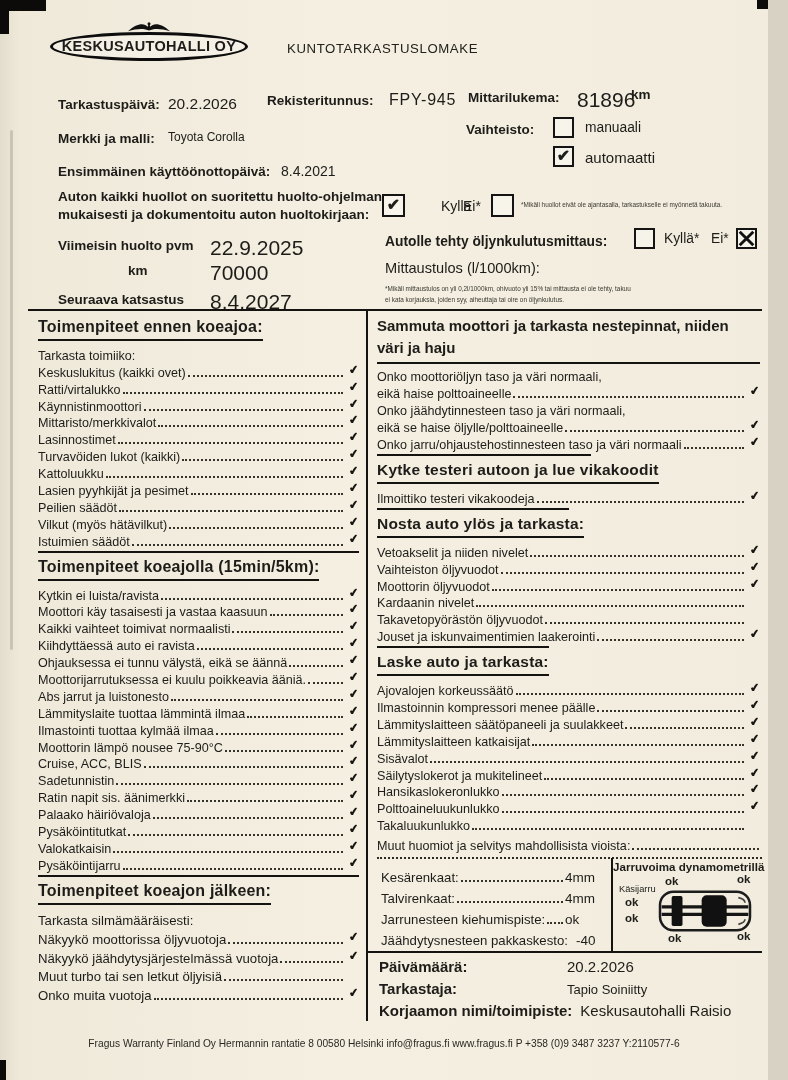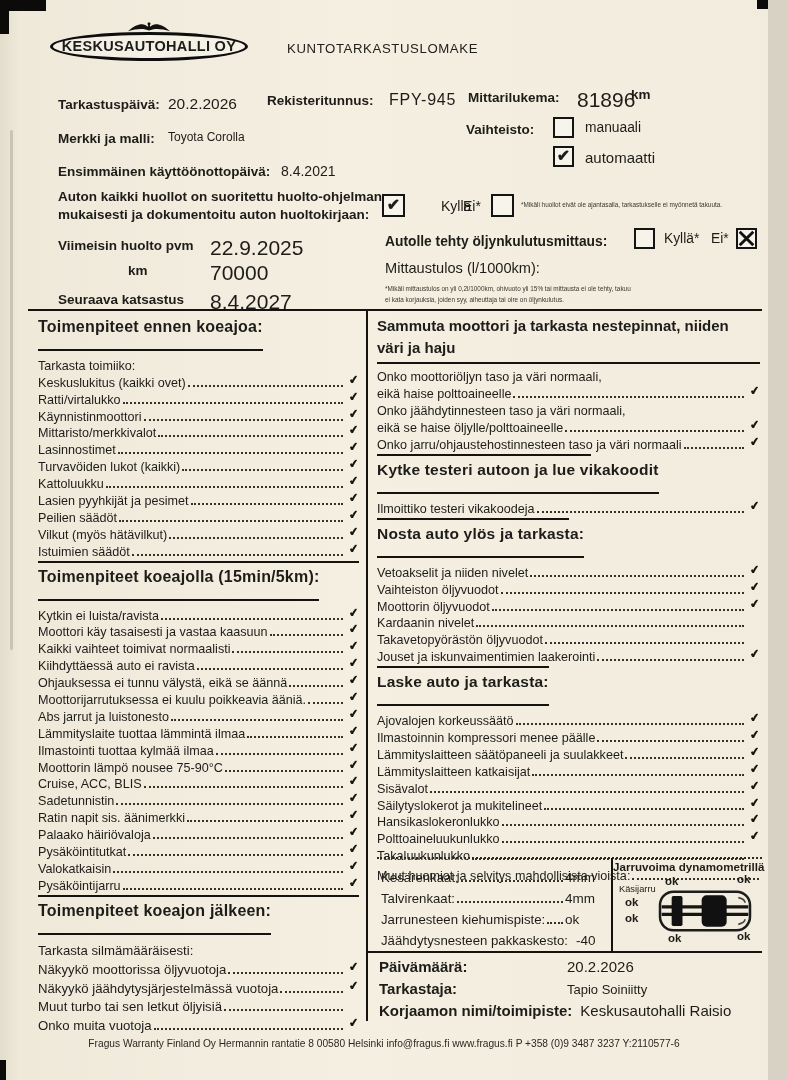--- a/index.html
+++ b/index.html
@@ -23,21 +23,21 @@
     display:flex; align-items:center; justify-content:center; }
   .cb .mk { font-size:16px; font-weight:700; line-height:1; transform:translateY(-1px); }
   .fine { position:absolute; font-size:6.4px; color:#3a382f; line-height:1.4; }
 
   
   .hline { position:absolute; border-top:2.4px solid #15130f; }
   .dotline { position:absolute; border-top:2px dotted #2c2a24; }
   .vline { position:absolute; border-left:2px solid #15130f; }
   .col { position:absolute; }
   .sec-rule { border-top:2.2px solid #15130f; margin:2px 0 2px; }
-  .sec-title { font-size:16px; font-weight:700; letter-spacing:.2px; padding-bottom:13px;
+  .sec-title { font-size:16px; font-weight:700; letter-spacing:.2px; padding-bottom:3px;
     border-bottom:2.4px solid #15130f; display:inline-block; margin:3px 0 5px; }
   .rt { font-size:15.5px; }
   .rtitle-block { border-bottom:2.2px solid #15130f; padding-bottom:3px; margin-bottom:4px; }
   .rtitle-block div { font-size:15px; font-weight:600; line-height:1.45; }
 
   .row { display:flex; align-items:flex-end; height:16.9px; font-size:12.6px; }
   .big .row { height:18.6px; font-size:13.2px; }
   .row .lbl { white-space:nowrap; }
   .row .leader { flex:1; min-width:6px; border-bottom:2px dotted #35322a; margin:0 1px 3px 2px; }
   .row .check { width:15px; text-align:right; font-size:11.5px; font-weight:700; visibility:hidden;

